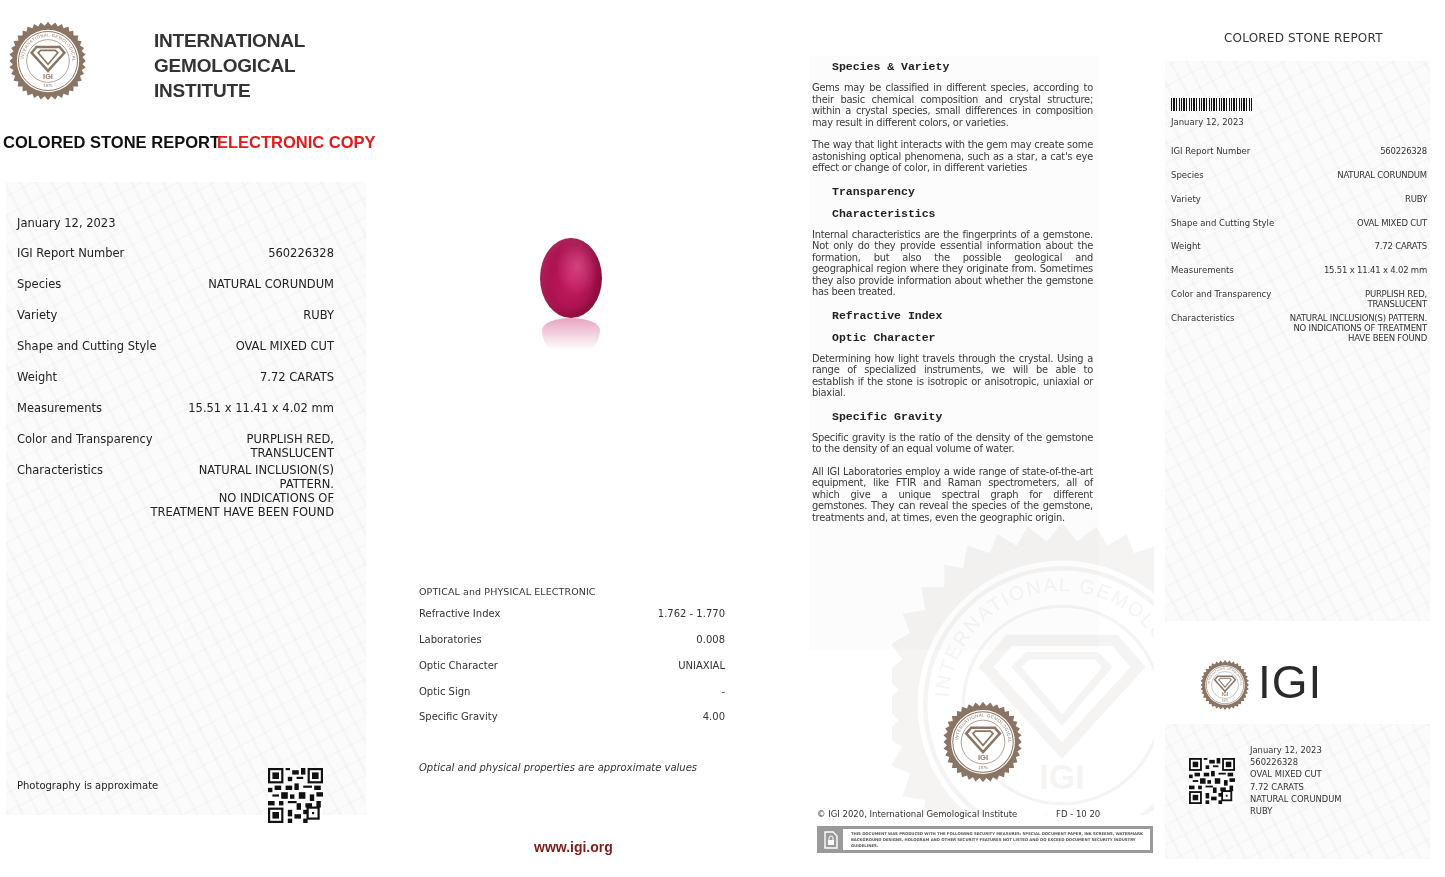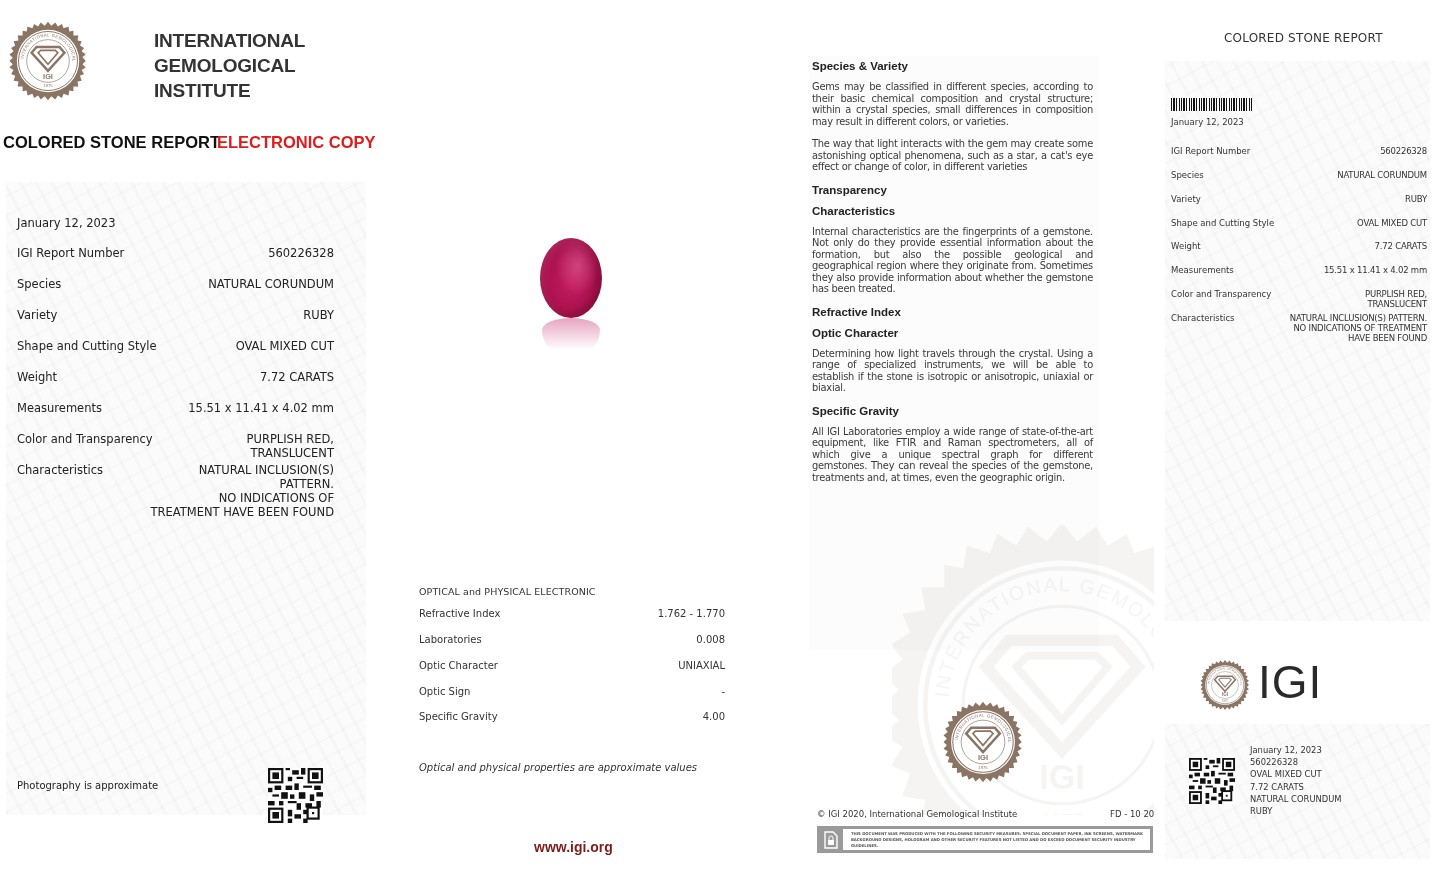--- a/index.html
+++ b/index.html
@@ -59,28 +59,28 @@
   
   .opt-title { left: 419px; top: 586px; font-size: 9.5px; color: #333; letter-spacing: 0.1px; }
   .opt-row { position: absolute; left: 419px; width: 306px; font-size: 10px; color: #333; }
   .opt-row .lbl { position: absolute; left: 0; }
   .opt-row .val { position: absolute; right: 0; }
   .opt-note { left: 419px; top: 762px; font-size: 10px; font-style: italic; color: #333; }
   .www { left: 534px; top: 839px; font-family: "Liberation Sans", sans-serif; font-weight: bold; font-size: 14px; color: #7f1d1d; }
 
   
   .info { left: 812px; top: 60px; width: 281px; }
-  .info h3 { font-family: Liberation Sans, sans-serif; font-weight: bold; font-size: 11.5px; color: #222; margin-top: 8px; margin-bottom: 9px; }
+  .info h3 { font-family: Liberation Mono, monospace; font-weight: bold; font-size: 11.5px; color: #222; margin-top: 8px; margin-bottom: 9px; margin-left: 20px; }
   .info h3:first-child { margin-top: 0; }
   .info p { font-size: 9.9px; line-height: 11.5px; color: #3a3a3a; text-align: justify; margin-bottom: 11px; letter-spacing: -0.25px; }
 
   .big-watermark { left: 892px; top: 525px; width: 262px; height: 290px; overflow: hidden; opacity: 0.07; }
 
   .copyright { left: 817px; top: 809px; font-size: 8.5px; color: #333; }
-  .fd-code { left: 1110px; top: 809px; font-size: 8.5px; color: #333; }
+  .fd-code { left: 1056px; top: 809px; font-size: 8.5px; color: #333; }
   .security {
     left: 817px; top: 826px; width: 336px; height: 27px; border: 3px solid #9a9a9a;
     background: #fff; display: flex; align-items: center;
   }
   .security .lock {
     width: 24px; height: 100%; background: #9a9a9a; display: flex; align-items: center; justify-content: center;
   }
   .security .txt { font-size: 3.9px; line-height: 6px; color: #555; padding-left: 8px; letter-spacing: -0.05px; font-weight: bold; }
 
   
@@ -260,20 +260,21 @@
   <h3>Species &amp; Variety</h3>
   <p>Gems may be classified in different species, according to their basic chemical composition and crystal structure; within a crystal species, small differences in composition may result in different colors, or varieties.</p>
   <p>The way that light interacts with the gem may create some astonishing optical phenomena, such as a star, a cat's eye effect or change of color, in different varieties</p>
   <h3>Transparency</h3>
   <h3>Characteristics</h3>
   <p>Internal characteristics are the fingerprints of a gemstone. Not only do they provide essential information about the formation, but also the possible geological and geographical region where they originate from. Sometimes they also provide information about whether the gemstone has been treated.</p>
   <h3>Refractive Index</h3>
   <h3>Optic Character</h3>
   <p>Determining how light travels through the crystal. Using a range of specialized instruments, we will be able to establish if the stone is isotropic or anisotropic, uniaxial or biaxial.</p>
   <h3>Specific Gravity</h3>
+  <p>Specific gravity is the ratio of the density of the gemstone to the density of an equal volume of water.</p>
   <p>All IGI Laboratories employ a wide range of state-of-the-art equipment, like FTIR and Raman spectrometers, all of which give a unique spectral graph for different gemstones. They can reveal the species of the gemstone, treatments and, at times, even the geographic origin.</p>
 </div>
 
 <svg class="seal" style="left:941px; top:700px; width:84px; height:84px;">
     <use href="#igi-seal"></use>
   </svg>
 
 <div class="abs copyright">© IGI 2020, International Gemological Institute</div>
 <div class="abs fd-code">FD - 10 20</div>
 <div class="abs security">

